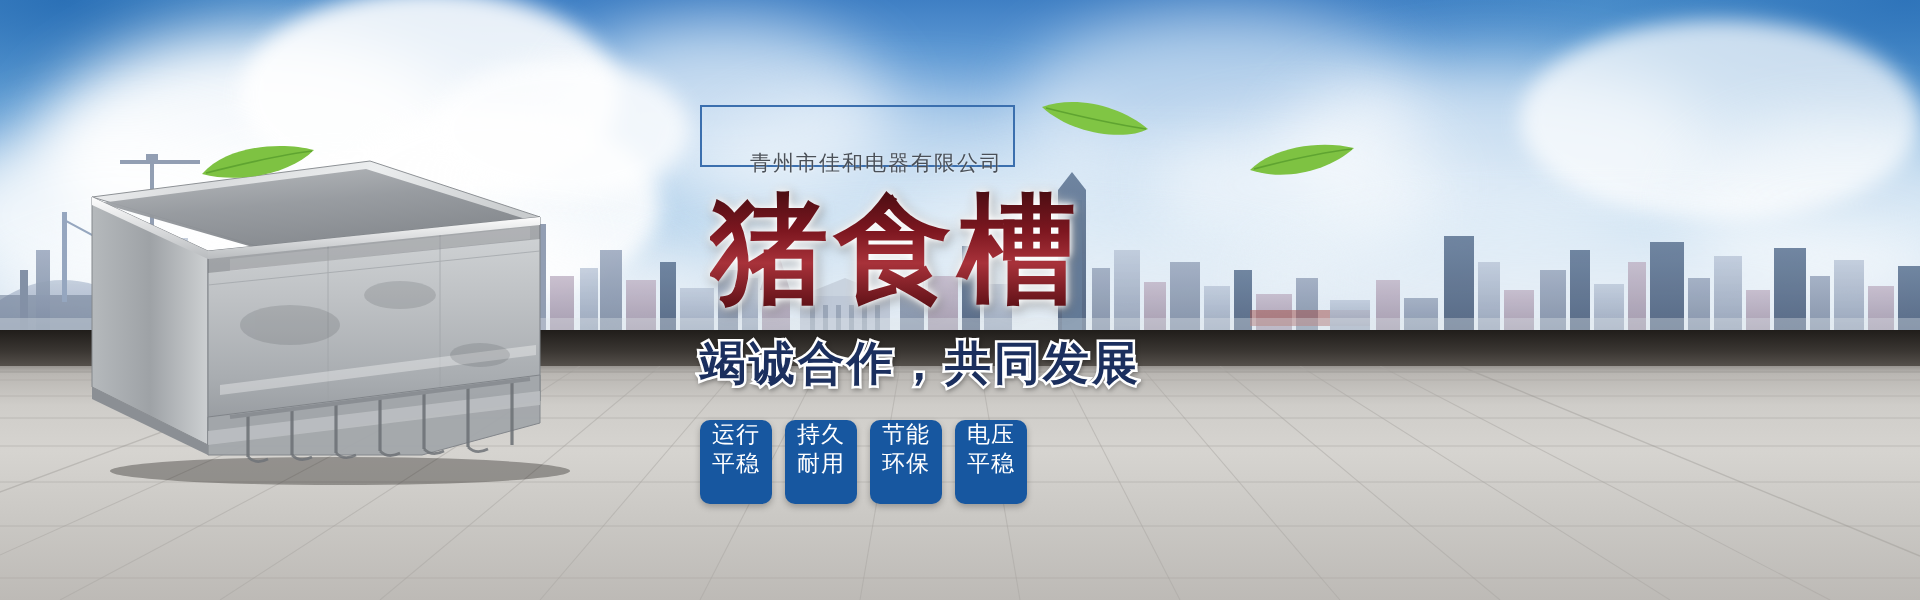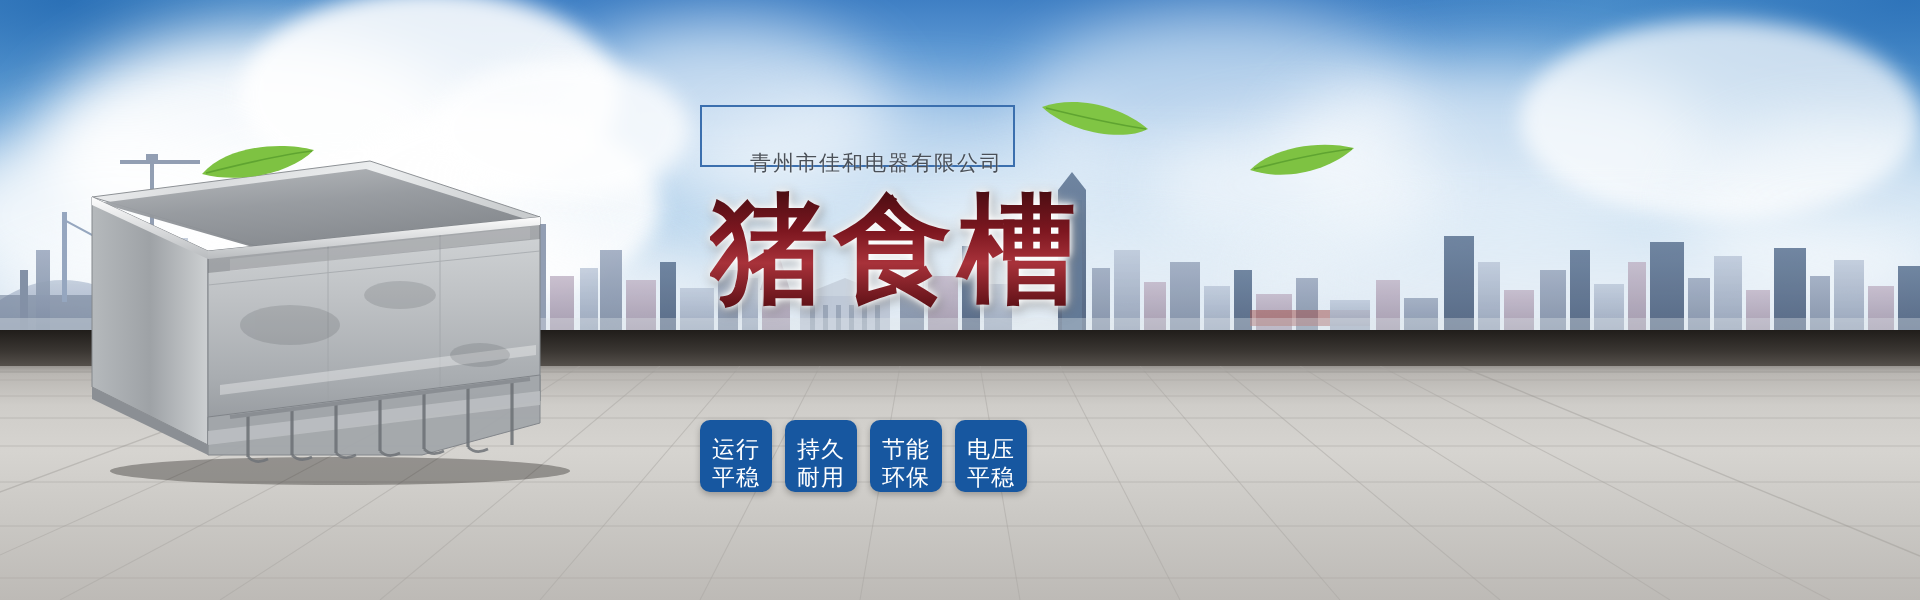--- a/index.html
+++ b/index.html
@@ -135,25 +135,25 @@
     -webkit-text-stroke:5px #ffffff;
     paint-order:stroke fill;
     filter:drop-shadow(1px 2px 2px rgba(0,0,0,.3));
   }
 
   .badges{
     position:absolute;left:10px;top:325px;
     display:flex;gap:13px;
   }
   .badge{
-    width:72px;height:72px;
+    width:72px;height:84px;
     background:#1757a0;
     border-radius:10px;
     color:#fff;
-    display:flex;flex-direction:column;align-items:center;justify-content:flex-end;
+    display:flex;flex-direction:column;align-items:center;justify-content:flex-start;
     font-size:23px;line-height:1.25;font-weight:400;
     letter-spacing:1px;
     box-shadow:0 3px 6px rgba(0,0,0,.25);
   }
   .badge span{display:block;white-space:nowrap;}
 </style>
 </head>
 <body>
 
 <div class="banner">
@@ -442,20 +442,21 @@
 
   <div class="copy">
 
     <div class="frame"></div>
     <div class="frame-mask"></div>
 
     <div class="company">青州市佳和电器有限公司</div>
 
     <div class="title-cn">猪食槽</div>
 
+    <div class="subtitle-cn">竭诚合作，共同发展</div>
 
     <div class="badges">
       <div class="badge">
         <span>运行</span>
         <span>平稳</span>
       </div>
       <div class="badge">
         <span>持久</span>
         <span>耐用</span>
       </div>

